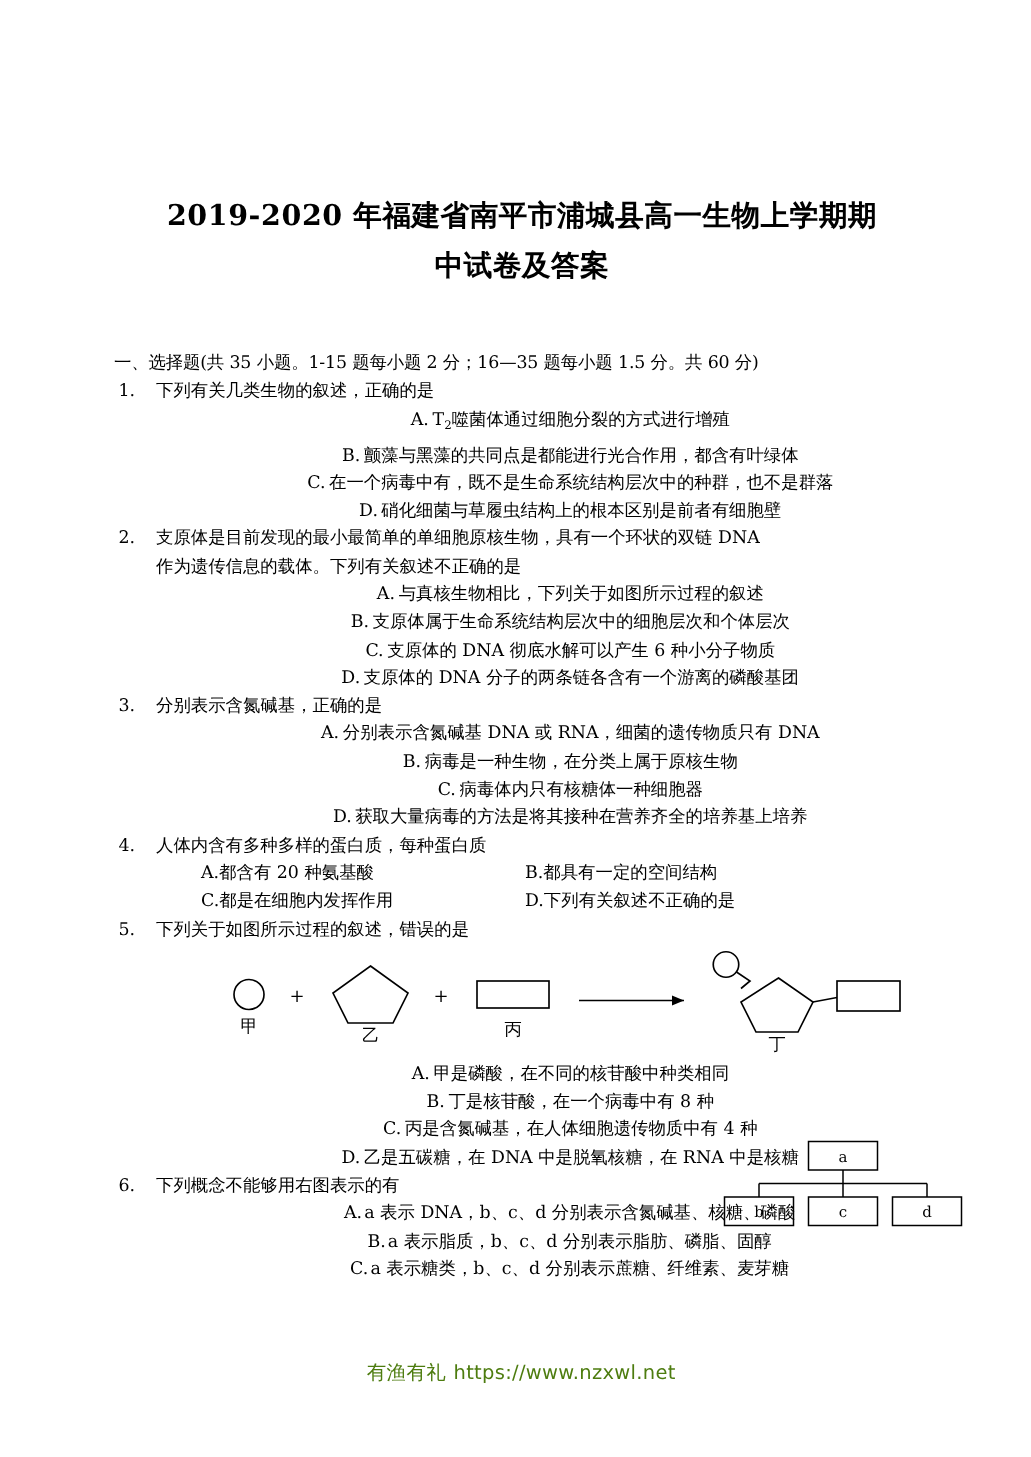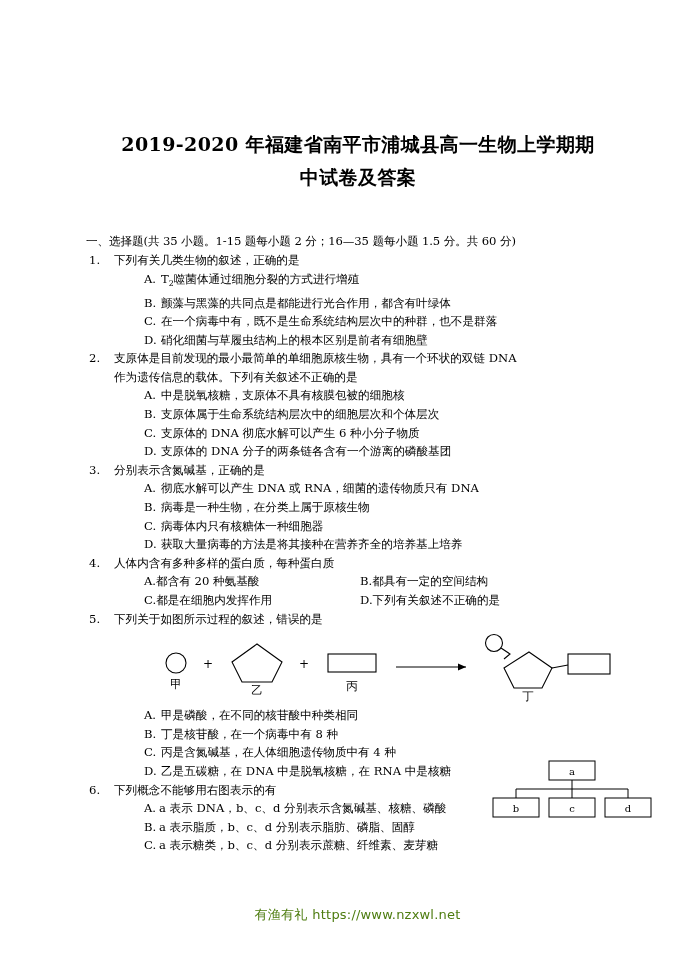--- a/index.html
+++ b/index.html
@@ -11,21 +11,21 @@
     width: 687px;
     height: 971px;
     position: relative;
     font-family: "DejaVu Serif", "Liberation Serif", serif;
     color: #000000;
     overflow: hidden;
   }
 
   .page {
     position: absolute;
-    left: 14px; top: 0;
+    left: 4px; top: 0;
     width: 651px;
     height: 971px;
   }
 
   
   .title-block {
     position: absolute;
     left: 84px;
     top: 128px;
     width: 520px;
@@ -72,20 +72,21 @@
   .q-stem {
     line-height: 18.6px;
   }
 
   .opts {
     padding-left: 30px;
   }
   .opt {
     line-height: 18.6px;
     white-space: nowrap;
+    text-align: center;
   }
   .opt .lbl {
     display: inline-block;
     min-width: 17px;
   }
 
   
   .opts-2col .row {
     display: flex;
     line-height: 18.6px;
@@ -152,32 +153,32 @@
         <div class="opt"><span class="lbl">C.</span><span>在一个病毒中有，既不是生命系统结构层次中的种群，也不是群落</span></div>
         <div class="opt"><span class="lbl">D.</span><span>硝化细菌与草履虫结构上的根本区别是前者有细胞壁</span></div>
       </div>
     </div>
 
     <div class="q">
       <span class="q-num">2.</span>
       <div class="q-stem">支原体是目前发现的最小最简单的单细胞原核生物，具有一个环状的双链 DNA</div>
       <div class="q-stem">作为遗传信息的载体。下列有关叙述不正确的是</div>
       <div class="opts">
-        <div class="opt"><span class="lbl">A.</span><span>中是脱氧核糖，支原体不具有核膜包被的细胞核</span></div>
+        <div class="opt"><span class="lbl">A.</span><span>与真核生物相比，下列关于如图所示过程的叙述</span></div>
         <div class="opt"><span class="lbl">B.</span><span>支原体属于生命系统结构层次中的细胞层次和个体层次</span></div>
         <div class="opt"><span class="lbl">C.</span><span>支原体的 DNA 彻底水解可以产生 6 种小分子物质</span></div>
         <div class="opt"><span class="lbl">D.</span><span>支原体的 DNA 分子的两条链各含有一个游离的磷酸基团</span></div>
       </div>
     </div>
 
     <div class="q">
       <span class="q-num">3.</span>
       <div class="q-stem">分别表示含氮碱基，正确的是</div>
       <div class="opts">
-        <div class="opt"><span class="lbl">A.</span><span>彻底水解可以产生 DNA 或 RNA，细菌的遗传物质只有 DNA</span></div>
+        <div class="opt"><span class="lbl">A.</span><span>分别表示含氮碱基 DNA 或 RNA，细菌的遗传物质只有 DNA</span></div>
         <div class="opt"><span class="lbl">B.</span><span>病毒是一种生物，在分类上属于原核生物</span></div>
         <div class="opt"><span class="lbl">C.</span><span>病毒体内只有核糖体一种细胞器</span></div>
         <div class="opt"><span class="lbl">D.</span><span>获取大量病毒的方法是将其接种在营养齐全的培养基上培养</span></div>
       </div>
     </div>
 
     <div class="q">
       <span class="q-num">4.</span>
       <div class="q-stem">人体内含有多种多样的蛋白质，每种蛋白质</div>
       <div class="opts opts-2col">

